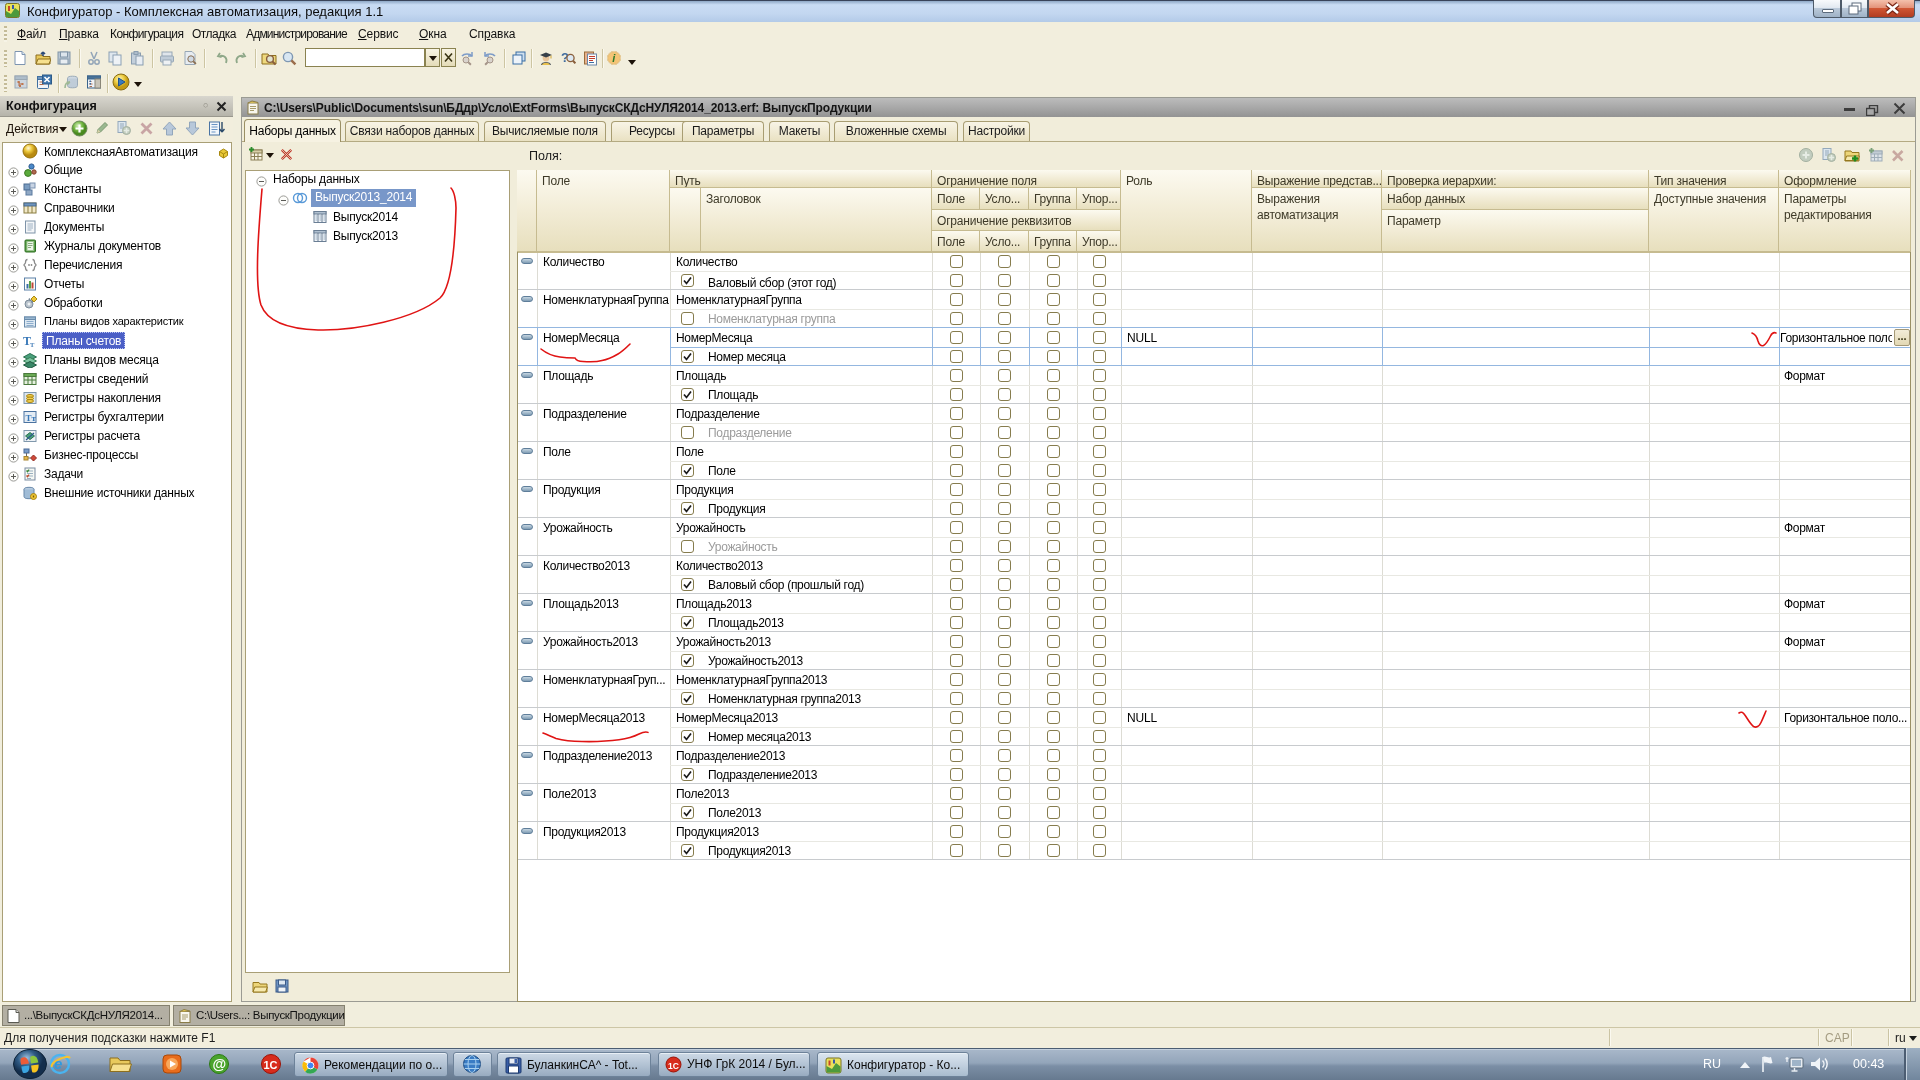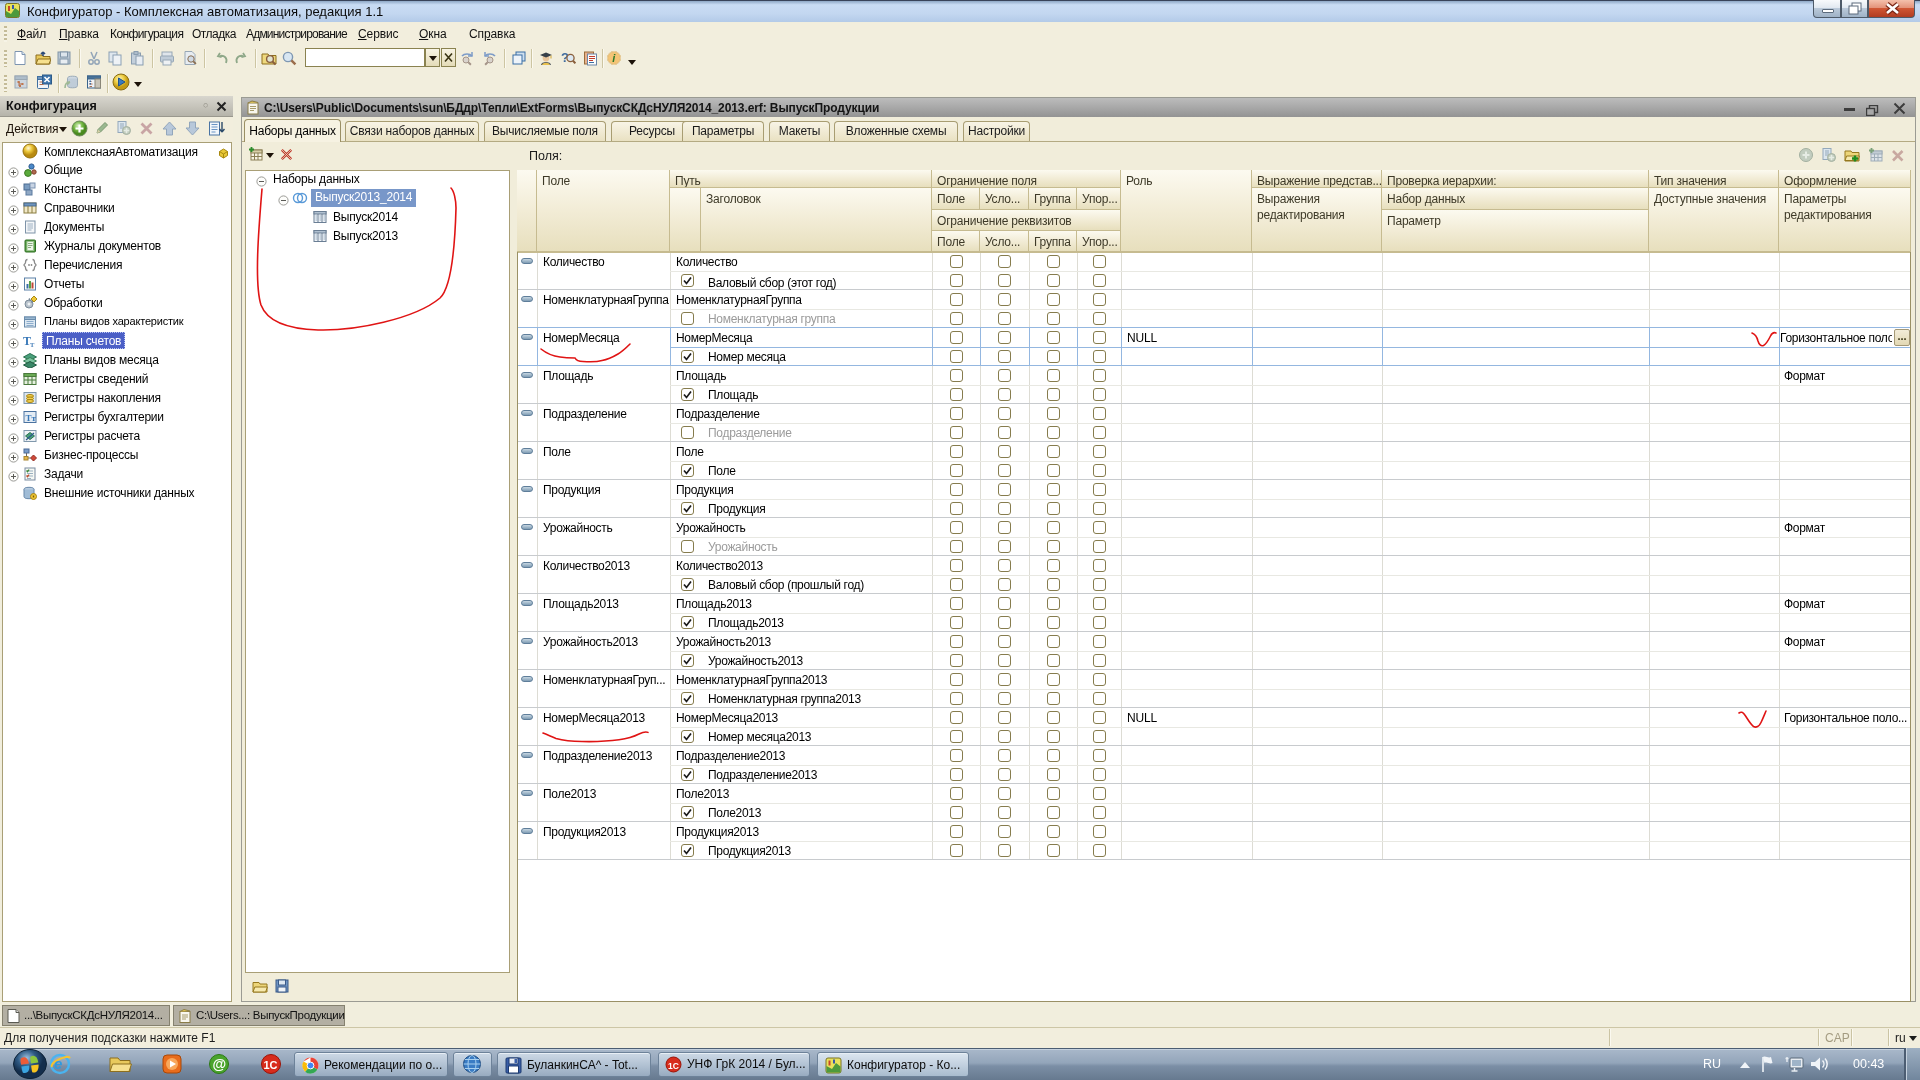--- a/index.html
+++ b/index.html
@@ -428,21 +428,21 @@
       <rect x="10.8" y="10.5" width="1.4" height="2" fill="#7a5c08"></rect>
     </svg></div>
 <div class="a" style="left:44px;top:485.5px;font-size:12px;color:#000;white-space:nowrap;letter-spacing:-0.2px">Внешние источники данных</div>
 <div class="a" style="left:241px;top:97px;width:1675px;height:905px;background:#f1edda;border:1px solid #9b9b93"></div>
 <div class="a" style="left:242px;top:98px;width:1673px;height:19px;background:linear-gradient(180deg,#bcbcbc 0%,#a8a8a8 50%,#939393 100%)"></div>
 <div class="a" style="left:246px;top:100px;width:15px;height:15px"><svg width="15" height="15">
       <rect x="2" y="3" width="10" height="11" fill="#f8f6ee" stroke="#8a7c48"></rect>
       <path d="M2 3 l4-2 6 1.5" fill="#e8c84c" stroke="#8a7c48"></path>
       <path d="M4 6.5 h6 M4 8.5 h6 M4 10.5 h4" stroke="#a89c6c"></path>
     </svg></div>
-<div class="a" style="left:264px;top:100.5px;font-size:12px;color:#141414;white-space:nowrap;font-weight:bold;letter-spacing:-0.1px">C:\Users\Public\Documents\sun\БДдр\Тепли\ExtForms\ВыпускСКДсНУЛЯ2014_2013.erf:  ВыпускПродукции</div>
+<div class="a" style="left:264px;top:100.5px;font-size:12px;color:#141414;white-space:nowrap;font-weight:bold;letter-spacing:-0.1px">C:\Users\Public\Documents\sun\БДдр\Усло\ExtForms\ВыпускСКДсНУЛЯ2014_2013.erf:  ВыпускПродукции</div>
 <div class="a" style="left:1844px;top:108px;width:11px;height:3px;background:#3c3c3c"></div>
 <div class="a" style="left:1866px;top:102px;width:13px;height:11px"><svg width="13" height="11">
       <rect x="3.5" y="0.5" width="8" height="7" fill="none" stroke="#3c3c3c" stroke-width="1.4"></rect>
       <rect x="0.5" y="3.5" width="8" height="7" fill="#a8a8a8" stroke="#3c3c3c" stroke-width="1.4"></rect>
     </svg></div>
 <div class="a" style="left:1893px;top:101px;width:13px;height:13px"><svg width="13" height="13">
       <path d="M1.5 1.5 L11.5 11.5 M11.5 1.5 L1.5 11.5" stroke="#3c3c3c" stroke-width="2"></path>
     </svg></div>
 <div class="a" style="left:244px;top:119px;width:97px;height:23px;background:#f6f2e2;border:1px solid #9a8f64;border-bottom:none;border-radius:4px 4px 0 0;z-index:5;text-align:center;line-height:22px;font-size:12px;letter-spacing:-0.2px;white-space:nowrap;overflow:hidden;color:#000">Наборы данных</div>
 <div class="a" style="left:345px;top:121px;width:134px;height:20px;background:linear-gradient(180deg,#f8f4e6,#e9e1c2);border:1px solid #a89d72;border-bottom:none;border-radius:4px 4px 0 0;text-align:center;line-height:19px;font-size:12px;letter-spacing:-0.2px;white-space:nowrap;overflow:hidden;color:#1a1a1a">Связи наборов данных</div>
@@ -539,21 +539,21 @@
 <div class="a" style="left:980px;top:188px;width:49px;height:22px;background:linear-gradient(180deg,#fcfaf0 0%,#f2ecd6 50%,#e7dfbd 100%);border-right:1px solid #c6bb90;border-bottom:1px solid #c6bb90;padding:3px 5px;font-size:12px;letter-spacing:-0.2px;color:#3e3a28;line-height:1.35;overflow:hidden;white-space:nowrap">Усло...</div>
 <div class="a" style="left:1029px;top:188px;width:48px;height:22px;background:linear-gradient(180deg,#fcfaf0 0%,#f2ecd6 50%,#e7dfbd 100%);border-right:1px solid #c6bb90;border-bottom:1px solid #c6bb90;padding:3px 5px;font-size:12px;letter-spacing:-0.2px;color:#3e3a28;line-height:1.35;overflow:hidden;white-space:nowrap">Группа</div>
 <div class="a" style="left:1077px;top:188px;width:44px;height:22px;background:linear-gradient(180deg,#fcfaf0 0%,#f2ecd6 50%,#e7dfbd 100%);border-right:1px solid #c6bb90;border-bottom:1px solid #c6bb90;padding:3px 5px;font-size:12px;letter-spacing:-0.2px;color:#3e3a28;line-height:1.35;overflow:hidden;white-space:nowrap">Упор...</div>
 <div class="a" style="left:932px;top:210px;width:189px;height:21px;background:linear-gradient(180deg,#fcfaf0 0%,#f2ecd6 50%,#e7dfbd 100%);border-right:1px solid #c6bb90;border-bottom:1px solid #c6bb90;padding:3px 5px;font-size:12px;letter-spacing:-0.2px;color:#3e3a28;line-height:1.35;overflow:hidden;white-space:nowrap">Ограничение реквизитов</div>
 <div class="a" style="left:932px;top:231px;width:48px;height:21px;background:linear-gradient(180deg,#fcfaf0 0%,#f2ecd6 50%,#e7dfbd 100%);border-right:1px solid #c6bb90;border-bottom:1px solid #c6bb90;padding:3px 5px;font-size:12px;letter-spacing:-0.2px;color:#3e3a28;line-height:1.35;overflow:hidden;white-space:nowrap">Поле</div>
 <div class="a" style="left:980px;top:231px;width:49px;height:21px;background:linear-gradient(180deg,#fcfaf0 0%,#f2ecd6 50%,#e7dfbd 100%);border-right:1px solid #c6bb90;border-bottom:1px solid #c6bb90;padding:3px 5px;font-size:12px;letter-spacing:-0.2px;color:#3e3a28;line-height:1.35;overflow:hidden;white-space:nowrap">Усло...</div>
 <div class="a" style="left:1029px;top:231px;width:48px;height:21px;background:linear-gradient(180deg,#fcfaf0 0%,#f2ecd6 50%,#e7dfbd 100%);border-right:1px solid #c6bb90;border-bottom:1px solid #c6bb90;padding:3px 5px;font-size:12px;letter-spacing:-0.2px;color:#3e3a28;line-height:1.35;overflow:hidden;white-space:nowrap">Группа</div>
 <div class="a" style="left:1077px;top:231px;width:44px;height:21px;background:linear-gradient(180deg,#fcfaf0 0%,#f2ecd6 50%,#e7dfbd 100%);border-right:1px solid #c6bb90;border-bottom:1px solid #c6bb90;padding:3px 5px;font-size:12px;letter-spacing:-0.2px;color:#3e3a28;line-height:1.35;overflow:hidden;white-space:nowrap">Упор...</div>
 <div class="a" style="left:1121px;top:170px;width:131px;height:82px;background:linear-gradient(180deg,#fcfaf0 0%,#f2ecd6 50%,#e7dfbd 100%);border-right:1px solid #c6bb90;border-bottom:1px solid #c6bb90;padding:3px 5px;font-size:12px;letter-spacing:-0.2px;color:#3e3a28;line-height:1.35;overflow:hidden;white-space:nowrap">Роль</div>
 <div class="a" style="left:1252px;top:170px;width:130px;height:18px;background:linear-gradient(180deg,#fcfaf0 0%,#f2ecd6 50%,#e7dfbd 100%);border-right:1px solid #c6bb90;border-bottom:1px solid #c6bb90;padding:3px 5px;font-size:12px;letter-spacing:-0.2px;color:#3e3a28;line-height:1.35;overflow:hidden;white-space:nowrap">Выражение представ...</div>
-<div class="a" style="left:1252px;top:188px;width:130px;height:64px;background:linear-gradient(180deg,#fcfaf0 0%,#f2ecd6 50%,#e7dfbd 100%);border-right:1px solid #c6bb90;border-bottom:1px solid #c6bb90;padding:3px 5px;font-size:12px;letter-spacing:-0.2px;color:#3e3a28;line-height:1.35;overflow:hidden;white-space:normal">Выражения редактирования</div>
+<div class="a" style="left:1252px;top:188px;width:130px;height:64px;background:linear-gradient(180deg,#fcfaf0 0%,#f2ecd6 50%,#e7dfbd 100%);border-right:1px solid #c6bb90;border-bottom:1px solid #c6bb90;padding:3px 5px;font-size:12px;letter-spacing:-0.2px;color:#3e3a28;line-height:1.35;overflow:hidden;white-space:normal">Выражения автоматизация</div>
 <div class="a" style="left:1382px;top:170px;width:267px;height:18px;background:linear-gradient(180deg,#fcfaf0 0%,#f2ecd6 50%,#e7dfbd 100%);border-right:1px solid #c6bb90;border-bottom:1px solid #c6bb90;padding:3px 5px;font-size:12px;letter-spacing:-0.2px;color:#3e3a28;line-height:1.35;overflow:hidden;white-space:nowrap">Проверка иерархии:</div>
 <div class="a" style="left:1382px;top:188px;width:267px;height:22px;background:linear-gradient(180deg,#fcfaf0 0%,#f2ecd6 50%,#e7dfbd 100%);border-right:1px solid #c6bb90;border-bottom:1px solid #c6bb90;padding:3px 5px;font-size:12px;letter-spacing:-0.2px;color:#3e3a28;line-height:1.35;overflow:hidden;white-space:nowrap">Набор данных</div>
 <div class="a" style="left:1382px;top:210px;width:267px;height:42px;background:linear-gradient(180deg,#fcfaf0 0%,#f2ecd6 50%,#e7dfbd 100%);border-right:1px solid #c6bb90;border-bottom:1px solid #c6bb90;padding:3px 5px;font-size:12px;letter-spacing:-0.2px;color:#3e3a28;line-height:1.35;overflow:hidden;white-space:nowrap">Параметр</div>
 <div class="a" style="left:1649px;top:170px;width:130px;height:18px;background:linear-gradient(180deg,#fcfaf0 0%,#f2ecd6 50%,#e7dfbd 100%);border-right:1px solid #c6bb90;border-bottom:1px solid #c6bb90;padding:3px 5px;font-size:12px;letter-spacing:-0.2px;color:#3e3a28;line-height:1.35;overflow:hidden;white-space:nowrap">Тип значения</div>
 <div class="a" style="left:1649px;top:188px;width:130px;height:64px;background:linear-gradient(180deg,#fcfaf0 0%,#f2ecd6 50%,#e7dfbd 100%);border-right:1px solid #c6bb90;border-bottom:1px solid #c6bb90;padding:3px 5px;font-size:12px;letter-spacing:-0.2px;color:#3e3a28;line-height:1.35;overflow:hidden;white-space:nowrap">Доступные значения</div>
 <div class="a" style="left:1779px;top:170px;width:132px;height:18px;background:linear-gradient(180deg,#fcfaf0 0%,#f2ecd6 50%,#e7dfbd 100%);border-right:1px solid #c6bb90;border-bottom:1px solid #c6bb90;padding:3px 5px;font-size:12px;letter-spacing:-0.2px;color:#3e3a28;line-height:1.35;overflow:hidden;white-space:nowrap">Оформление</div>
 <div class="a" style="left:1779px;top:188px;width:132px;height:64px;background:linear-gradient(180deg,#fcfaf0 0%,#f2ecd6 50%,#e7dfbd 100%);border-right:1px solid #c6bb90;border-bottom:1px solid #c6bb90;padding:3px 5px;font-size:12px;letter-spacing:-0.2px;color:#3e3a28;line-height:1.35;overflow:hidden;white-space:normal">Параметры редактирования</div>
 <div class="a" style="left:537px;top:252px;width:1px;height:608px;background:#dddcd4"></div>
 <div class="a" style="left:670px;top:252px;width:1px;height:608px;background:#dddcd4"></div>
 <div class="a" style="left:932px;top:252px;width:1px;height:608px;background:#dddcd4"></div>

